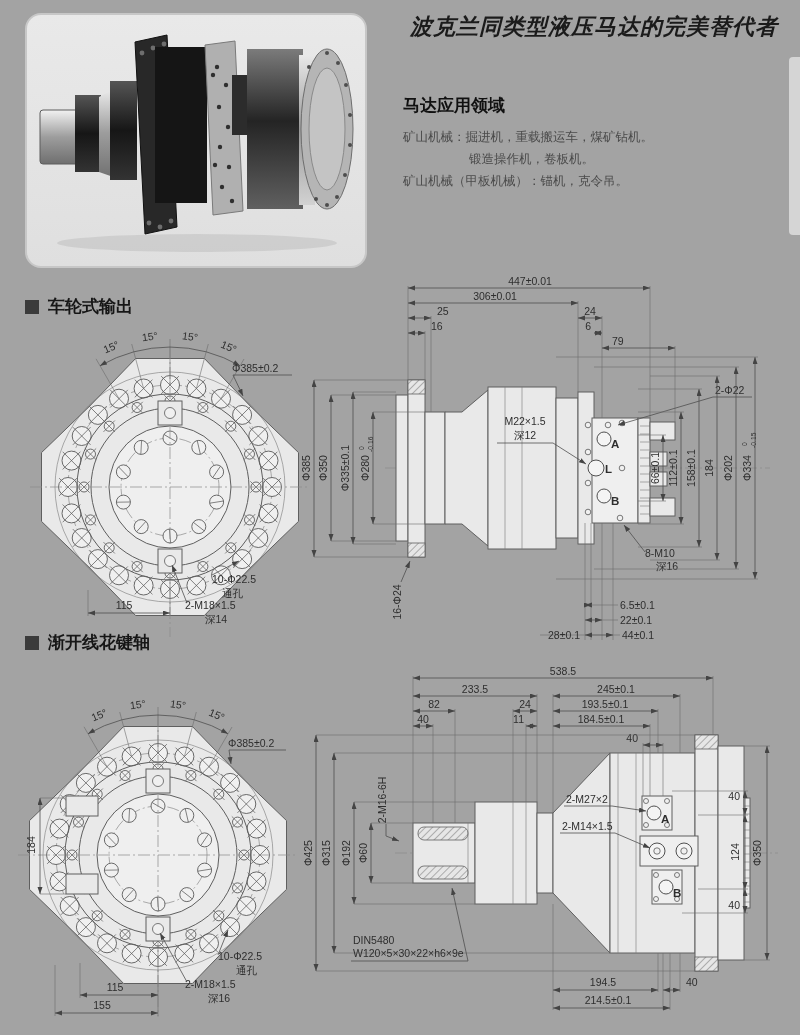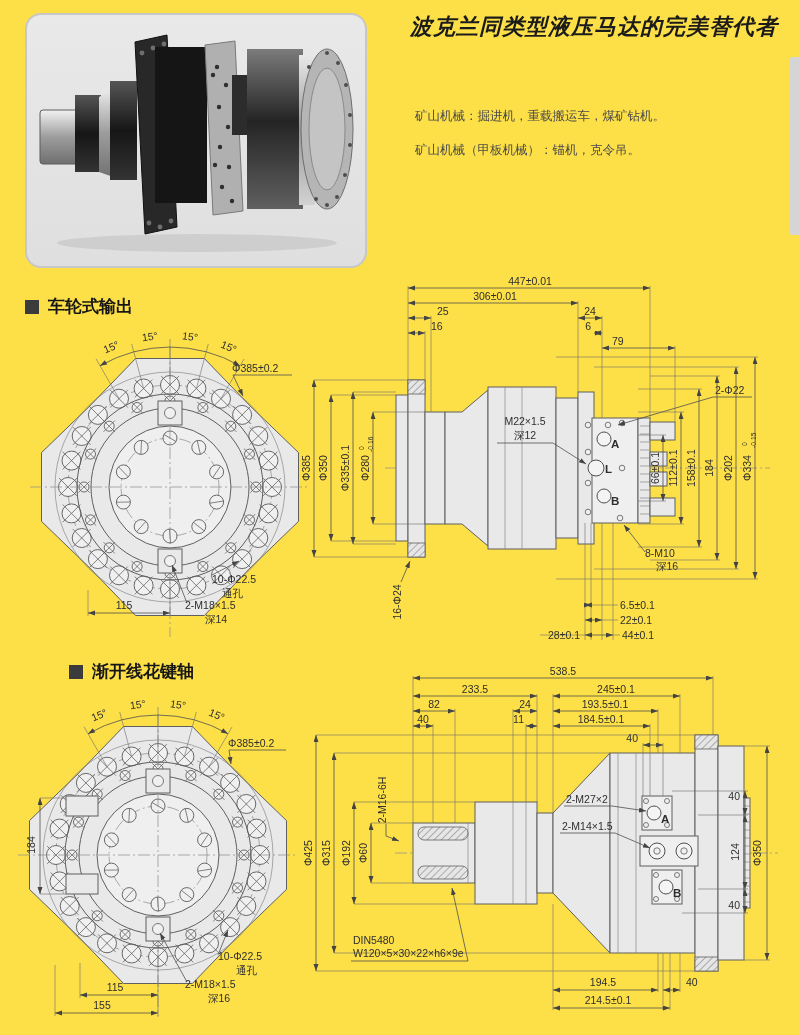--- a/index.html
+++ b/index.html
@@ -1,32 +1,32 @@
 <!DOCTYPE html>
 <html><head>
 <meta charset="utf-8">
 <style>
   html,body{margin:0;padding:0;background:#fff;}
-  .page{position:relative;width:800px;height:1035px;background:#fde047;overflow:hidden;
+  .page{position:relative;width:800px;height:1035px;background:#a3a3a3;overflow:hidden;
         font-family:"Liberation Sans",sans-serif;color:#222;}
   .photo-card{position:absolute;left:25px;top:13px;width:342px;height:255px;
         border:2px solid #c7c7c7;border-radius:16px;background:linear-gradient(180deg,#e9e9e9,#dfdfdf);
         box-sizing:border-box;overflow:hidden;}
   .edge-tab{position:absolute;left:789px;top:57px;width:11px;height:178px;background:#d5d5d5;
         border-radius:4px 0 0 4px;}
   .title{position:absolute;left:398px;top:12px;width:392px;text-align:center;
         font-size:22px;font-weight:bold;font-style:italic;letter-spacing:1px;color:#1b1b1b;}
   .apps{position:absolute;left:403px;top:94px;width:392px;}
   .apps h2{margin:0 0 10px 0;font-size:17px;font-weight:bold;color:#111;}
-  .apps p{margin:12px;font-size:12.5px;line-height:1.75;color:#4a4a4a;}
+  .apps p{margin:0;font-size:12.5px;line-height:1.75;color:#4a4a4a;}
   .apps p.indent{padding-left:66px;}
   .sec-heading{position:absolute;display:flex;align-items:center;gap:9px;}
   .sec-heading .sq{width:14px;height:14px;background:#3b3b3b;}
   .sec-heading .txt{font-size:17px;font-weight:bold;color:#161616;}
-  .sh1{left:25px;top:295px;} .sh2{left:25px;top:660px;margin-left:44px;}
+  .sh1{left:25px;top:295px;} .sh2{left:25px;top:631px;}
   svg{position:absolute;}
   svg text{font-family:"Liberation Sans",sans-serif;font-size:10.5px;fill:#2e2e2e;}
   text.b{font-weight:bold;font-size:11.5px;}
   text.s{font-size:6.8px;}
   .ln{stroke:#5f5f5f;stroke-width:1;fill:none;}
   .fil{fill:#e9e9e9;stroke:#5f5f5f;stroke-width:1;}
   .fil2{fill:#efefef;stroke:#5f5f5f;stroke-width:1;}
   .thin{stroke:#787878;stroke-width:.6;fill:none;}
   .cl{stroke:#8a8a8a;stroke-width:.7;stroke-dasharray:12 3 2 3;fill:none;}
   .ext{stroke:#6b6b6b;stroke-width:.6;fill:none;}
@@ -124,21 +124,23 @@
         </g>
       </g>
     </svg>
   </div>
 
   <div class="edge-tab"></div>
 
   <div class="title">波克兰同类型液压马达的完美替代者</div>
 
   <div class="apps">
+    <h2>马达应用领域</h2>
     <p>矿山机械：掘进机，重载搬运车，煤矿钻机。</p>
+    <p class="indent">锻造操作机，卷板机。</p>
     <p>矿山机械（甲板机械）：锚机，克令吊。</p>
   </div>
 
   <div class="sec-heading sh1">
     <span class="sq"></span>
     <span class="txt">车轮式输出</span>
   </div>
 
   <svg style="left:20px;top:325px" width="300" height="330" viewBox="0 0 300 330">
     <g transform="translate(150,162)">

